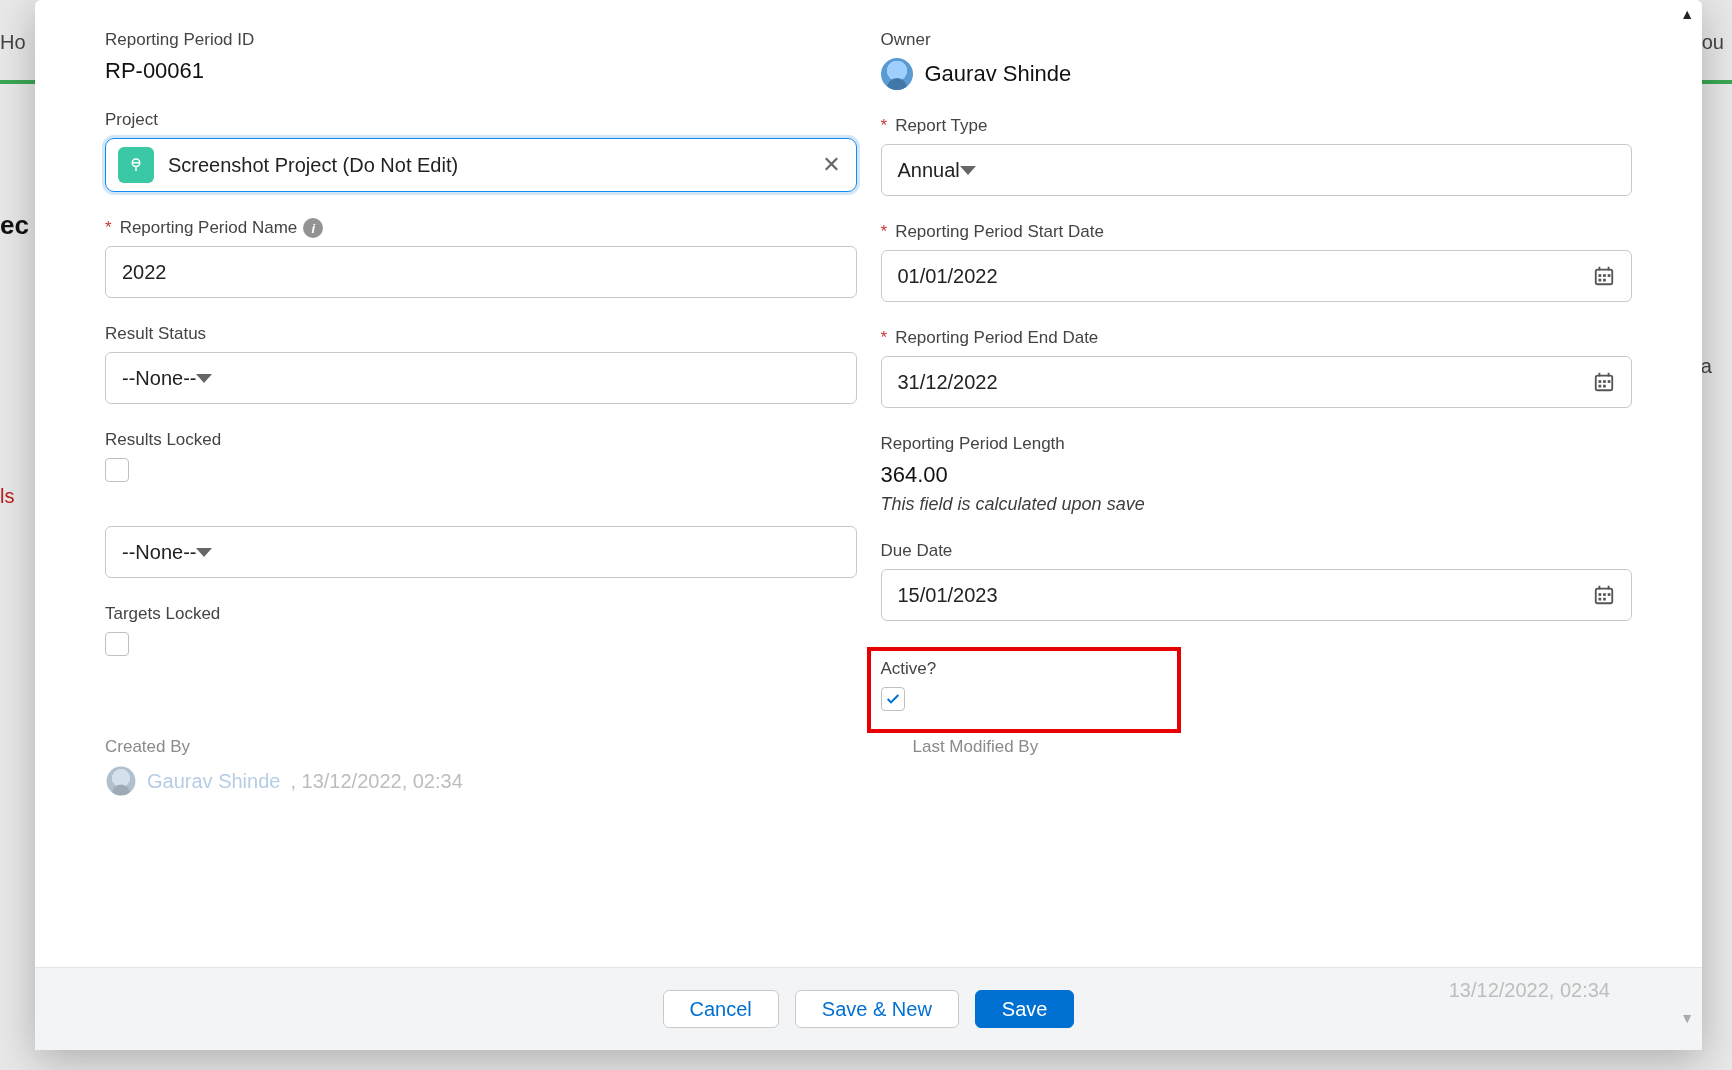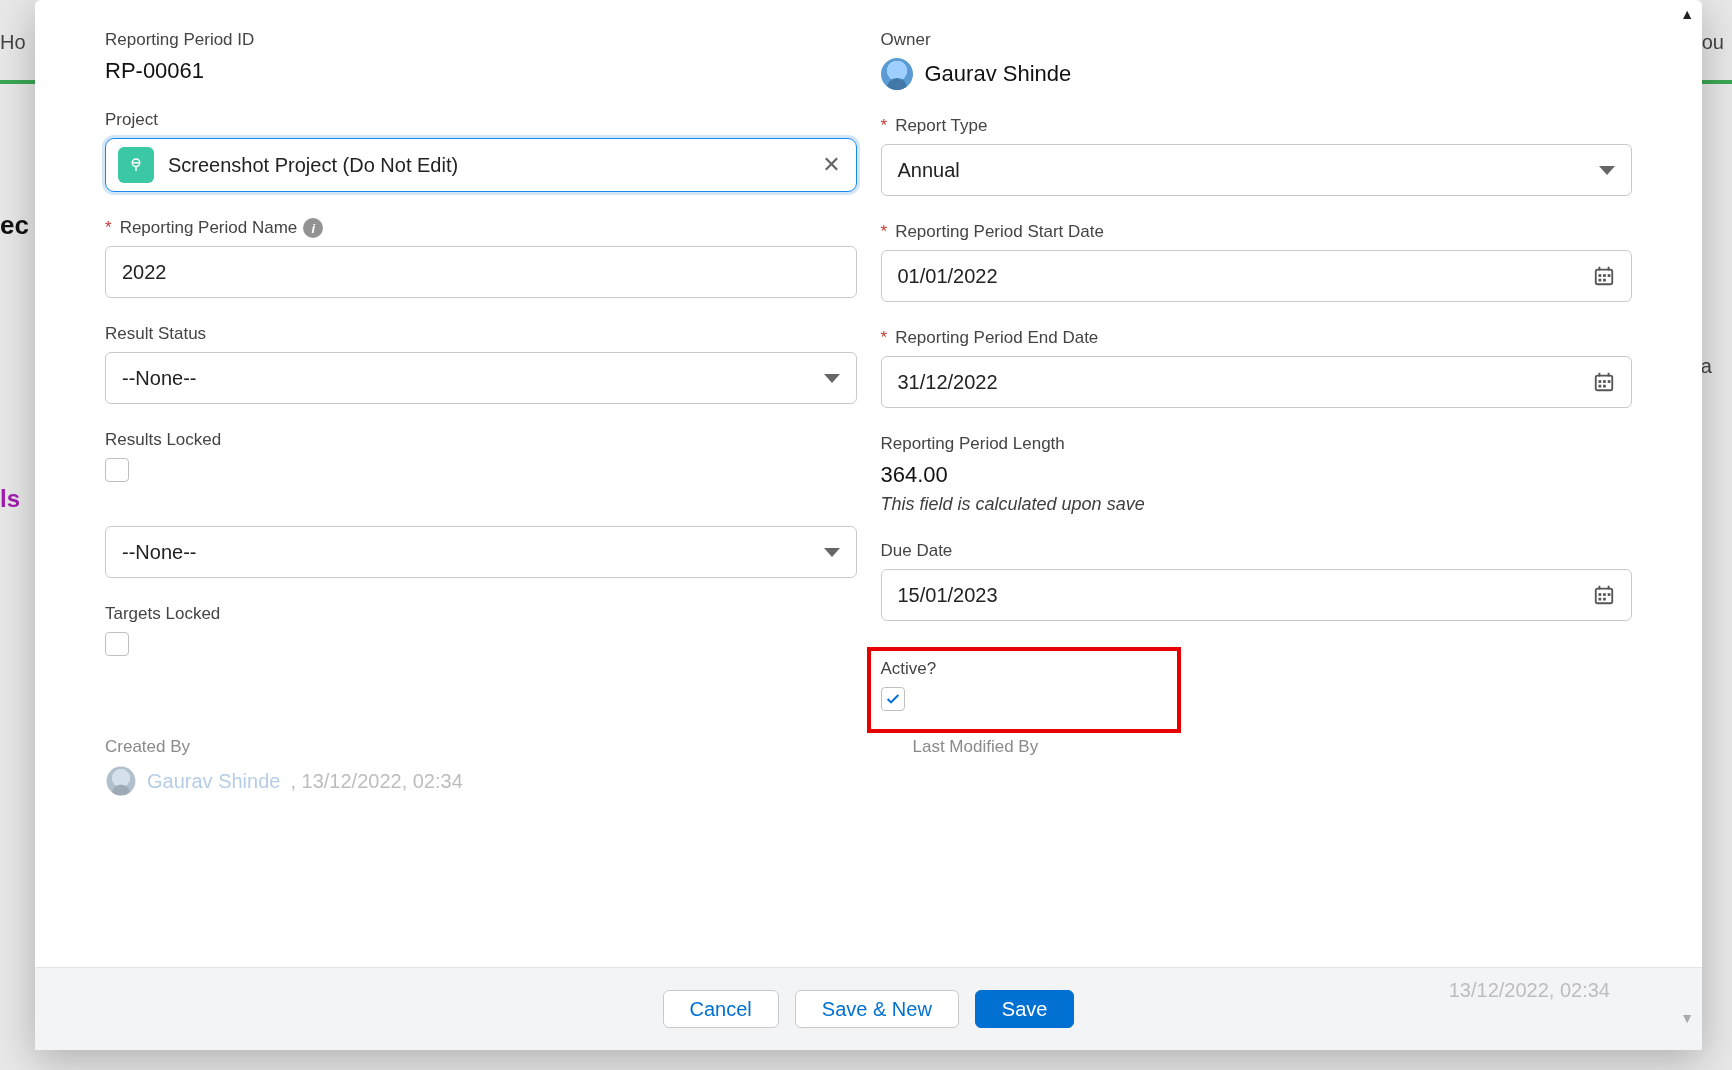--- a/index.html
+++ b/index.html
@@ -17,21 +17,21 @@
   background: #e8e8e8;
 }
 .bg-stripe {
   position: absolute;
   top: 80px; left: 0; right: 0;
   height: 4px;
   background: #3ba755;
 }
 .bg-left-text-1 { position: absolute; top: 31px; left: 0; font-size: 20px; color: #444; }
 .bg-left-text-2 { position: absolute; top: 210px; left: 0; font-size: 26px; font-weight: 700; color: #111; }
-.bg-left-text-3 { position: absolute; top: 485px; left: 0; font-size: 24px; font-weight: 700; color: #a21caf; }
+.bg-left-text-3 { position: absolute; top: 485px; left: 0; font-size: 20px; font-weight: 400; color: #b91c1c; }
 .bg-right-text-1 { position: absolute; top: 31px; right: 8px; font-size: 20px; color: #444; }
 .bg-right-text-2 { position: absolute; top: 355px; right: 20px; font-size: 20px; color: #444; }
 
 .modal {
   position: absolute;
   top: 0;
   left: 35px;
   right: 30px;
   bottom: 20px;
   background: #fff;
@@ -117,21 +117,21 @@
   border-radius: 6px;
   height: 52px;
   padding: 0 16px;
   font-size: 20px;
   color: #222;
   width: 100%;
   display: flex;
   align-items: center;
   background: #fff;
 }
-.select-box { justify-content: space-between; cursor: pointer; }
+.select-box { cursor: pointer; }
 .date-box { justify-content: space-between; cursor: text; }
 .chevron {
   width: 0; height: 0;
   border-left: 8px solid transparent;
   border-right: 8px solid transparent;
   border-top: 9px solid #666;
 }
 .cal-icon svg { display: block; }
 
 .checkbox {

